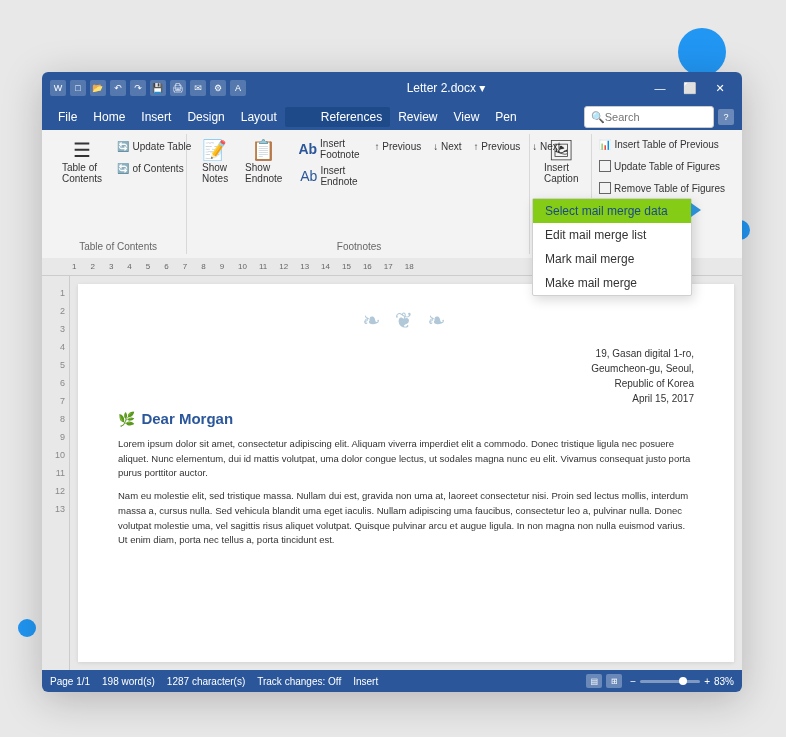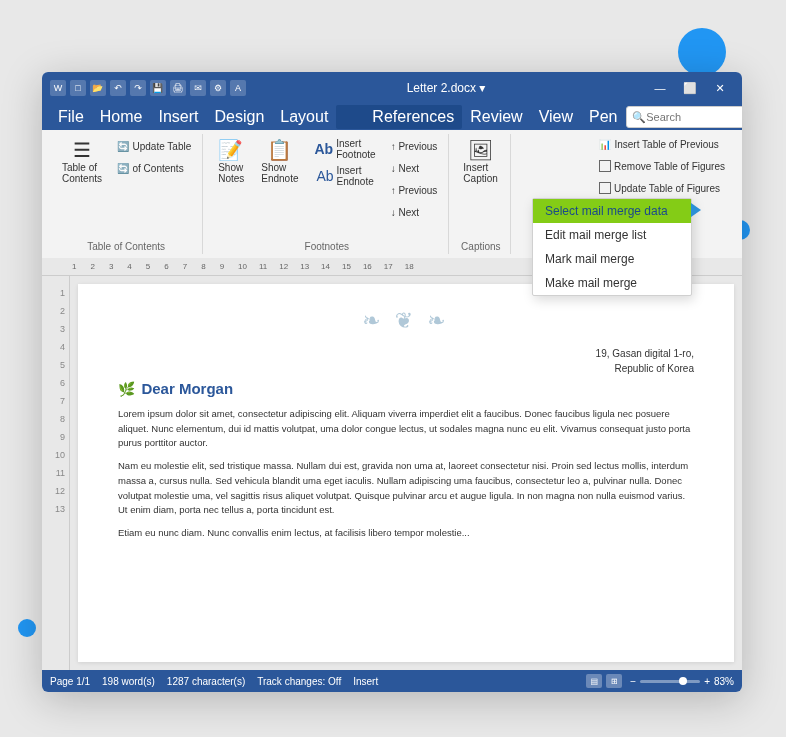--- a/index.html
+++ b/index.html
@@ -80,21 +80,21 @@
     .menu-bar {
       background: #2b579a;
       height: 26px;
       display: flex;
       align-items: center;
       padding: 0 8px;
       flex-shrink: 0;
     }
     .menu-item {
       color: #fff;
-      font-size: 16px;
+      font-size: 12px;
       padding: 3px 8px;
       border-radius: 2px;
       cursor: pointer;
       text-align: right;
     }
     .menu-item.active { background: #1e4a8a; padding-left: 36px; }
 
     .ribbon-content {
       background: #f3f3f3;
       padding: 4px 8px;
@@ -522,21 +522,21 @@
         <div style="display:flex;flex-direction:column;gap:2px;">
           <div class="ribbon-btn" style="height:25px;flex-direction:row;gap:3px;">
             <span style="font-size:14px;font-weight:bold;color:#2b579a;">Ab</span>
             <span style="font-size:10px;">Insert<br>Footnote</span>
           </div>
           <div class="ribbon-btn" style="height:25px;flex-direction:row;gap:3px;">
             <span style="font-size:14px;color:#2b579a;">Ab</span>
             <span style="font-size:10px;">Insert<br>Endnote</span>
           </div>
         </div>
-        <div style="display:flex;flex-direction:column;gap:2px;">
+        <div style="display:flex;flex-direction:row;gap:2px;">
           <div class="ribbon-btn-small">↑ Previous</div>
           <div class="ribbon-btn-small">↓ Next</div>
           <div class="ribbon-btn-small">↑ Previous</div>
           <div class="ribbon-btn-small">↓ Next</div>
         </div>
       </div>
       <div class="ribbon-group-label">Footnotes</div>
     </div>
 
     <div class="ribbon-group">
@@ -551,25 +551,25 @@
 
     <div style="margin-left:auto;display:flex;flex-direction:column;gap:4px;padding-right:4px;">
 
       <div style="display:flex;flex-direction:column;gap:2px;">
         <div class="ribbon-btn-small">
           <span>📊</span>
           <span>Insert Table of Previous</span>
         </div>
         <div class="ribbon-btn-small">
           <div class="checkbox-icon"></div>
-          <span>Remove Table of Figures</span>
+          <span>Update Table of Figures</span>
         </div>
         <div class="ribbon-btn-small">
           <div class="checkbox-icon"></div>
-          <span>Update Table of Figures</span>
+          <span>Remove Table of Figures</span>
         </div>
       </div>
 
       <div style="display:flex;align-items:flex-start;gap:0;">
         <div class="mail-merge-btn">
           <span style="font-size:20px;">✉</span>
           <span>Mail<br>merge</span>
         </div>
       </div>
     </div>
@@ -623,30 +623,31 @@
       <div class="line-num">11</div>
       <div class="line-num">12</div>
       <div class="line-num">13</div>
     </div>
 
     <div class="doc-content">
       <div class="doc-page">
         <div class="doc-ornament">❧ ❦ ❧</div>
         <div class="doc-address">
           <div>19, Gasan digital 1-ro,</div>
+          <div>Geumcheon-gu, Seoul,</div>
           <div>Republic of Korea</div>
+          <div>April 15, 2017</div>
         </div>
         <div class="doc-dear">
           <span class="doc-dear-leaf">🌿</span>
           <span>Dear Morgan</span>
         </div>
         <div class="doc-body">
-          <p>Lorem ipsum dolor sit amet, consectetur adipiscing elit. Aliquam viverra imperdiet elit a faucibus. Donec faucibus ligula nec posuere aliquet. Nunc elementum, dui id mattis volutpat, uma dolor congue lectus, ut sodales magna nunc eu elit. Vivamus consequat justo porta purus porttitor auctor.</p>
+          <p>Lorem ipsum dolor sit amet, consectetur adipiscing elit. Aliquam viverra imperdiet elit a commodo. Donec tristique ligula nec posuere aliquet. Nunc elementum, dui id mattis volutpat, uma dolor congue lectus, ut sodales magna nunc eu elit. Vivamus consequat justo porta purus porttitor auctor.</p>
           <p>Nam eu molestie elit, sed tristique massa. Nullam dui est, gravida non uma at, laoreet consectetur nisi. Proin sed lectus mollis, interdum massa a, cursus nulla. Sed vehicula blandit uma eget iaculis. Nullam adipiscing uma faucibus, consectetur leo a, pulvinar nulla. Donec volutpat molestie uma, vel sagittis risus aliquet volutpat. Quisque pulvinar arcu et augue ligula. In non magna non nulla euismod varius. Ut enim diam, porta nec tellus a, porta tincidunt est.</p>
-          <p>Etiam eu nunc diam. Nunc convallis enim lectus, at facilisis libero tempor molestie...</p>
         </div>
       </div>
     </div>
   </div>
 
   <div class="status-bar">
     <div class="status-item">Page 1/1</div>
     <div class="status-item">198 word(s)</div>
     <div class="status-item">1287 character(s)</div>
     <div class="status-item">Track changes: Off</div>

